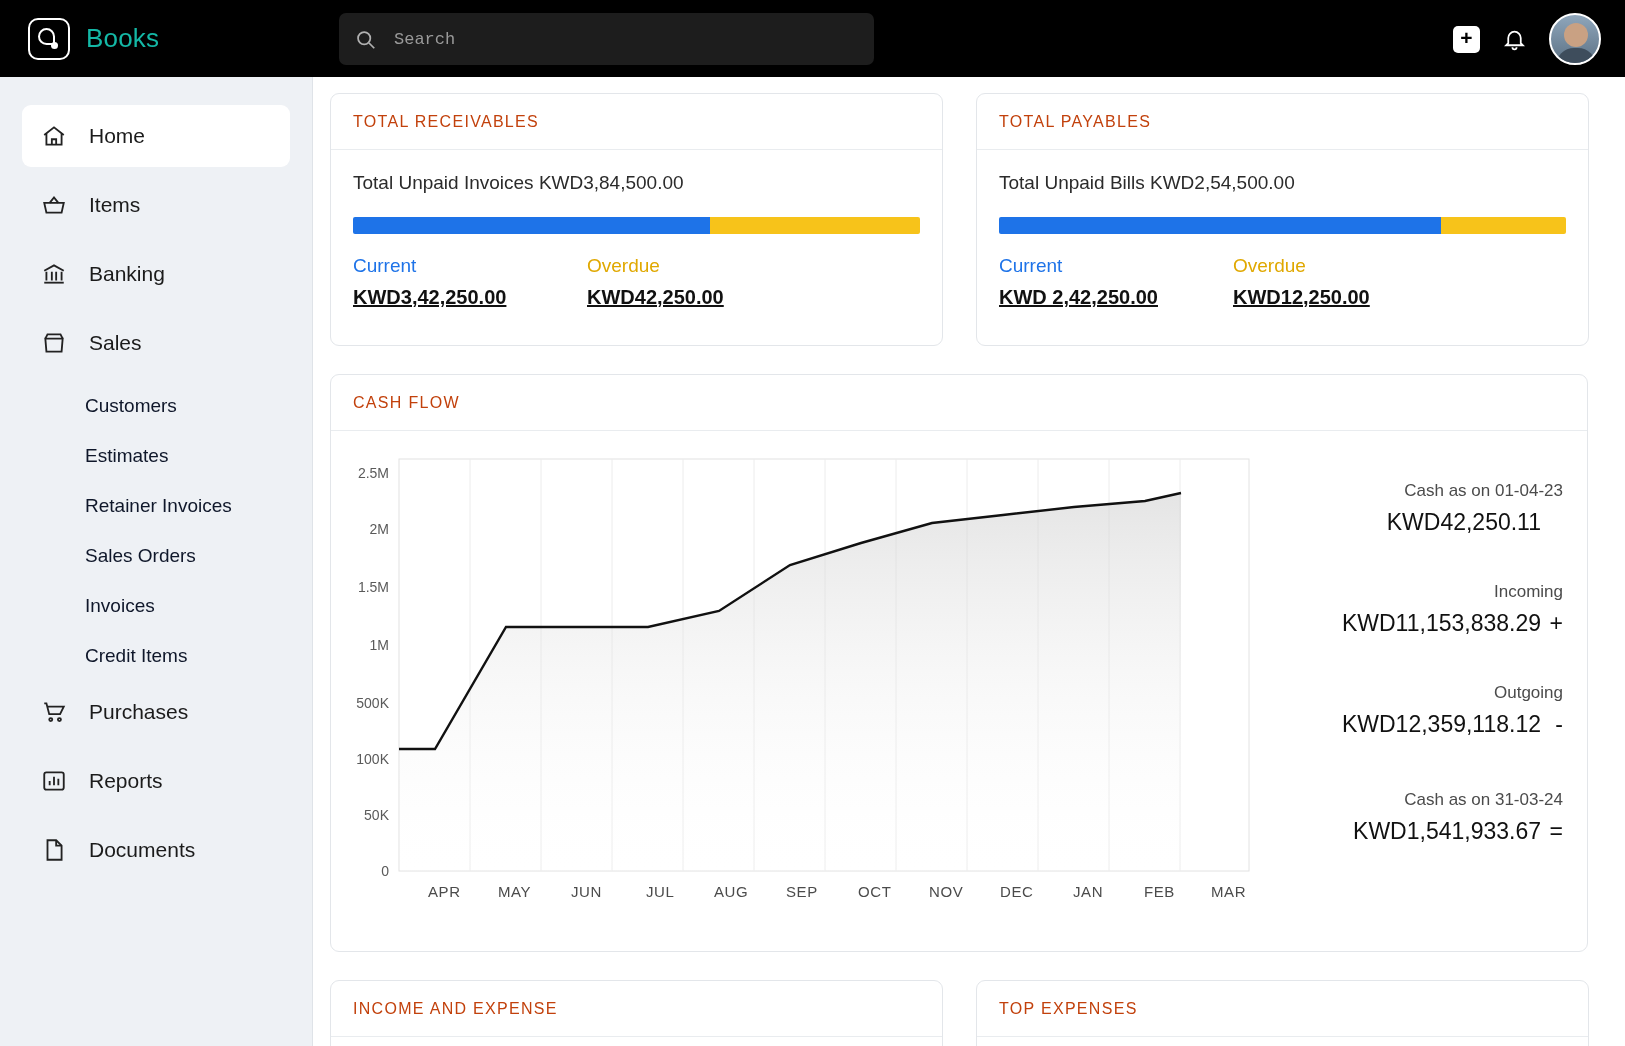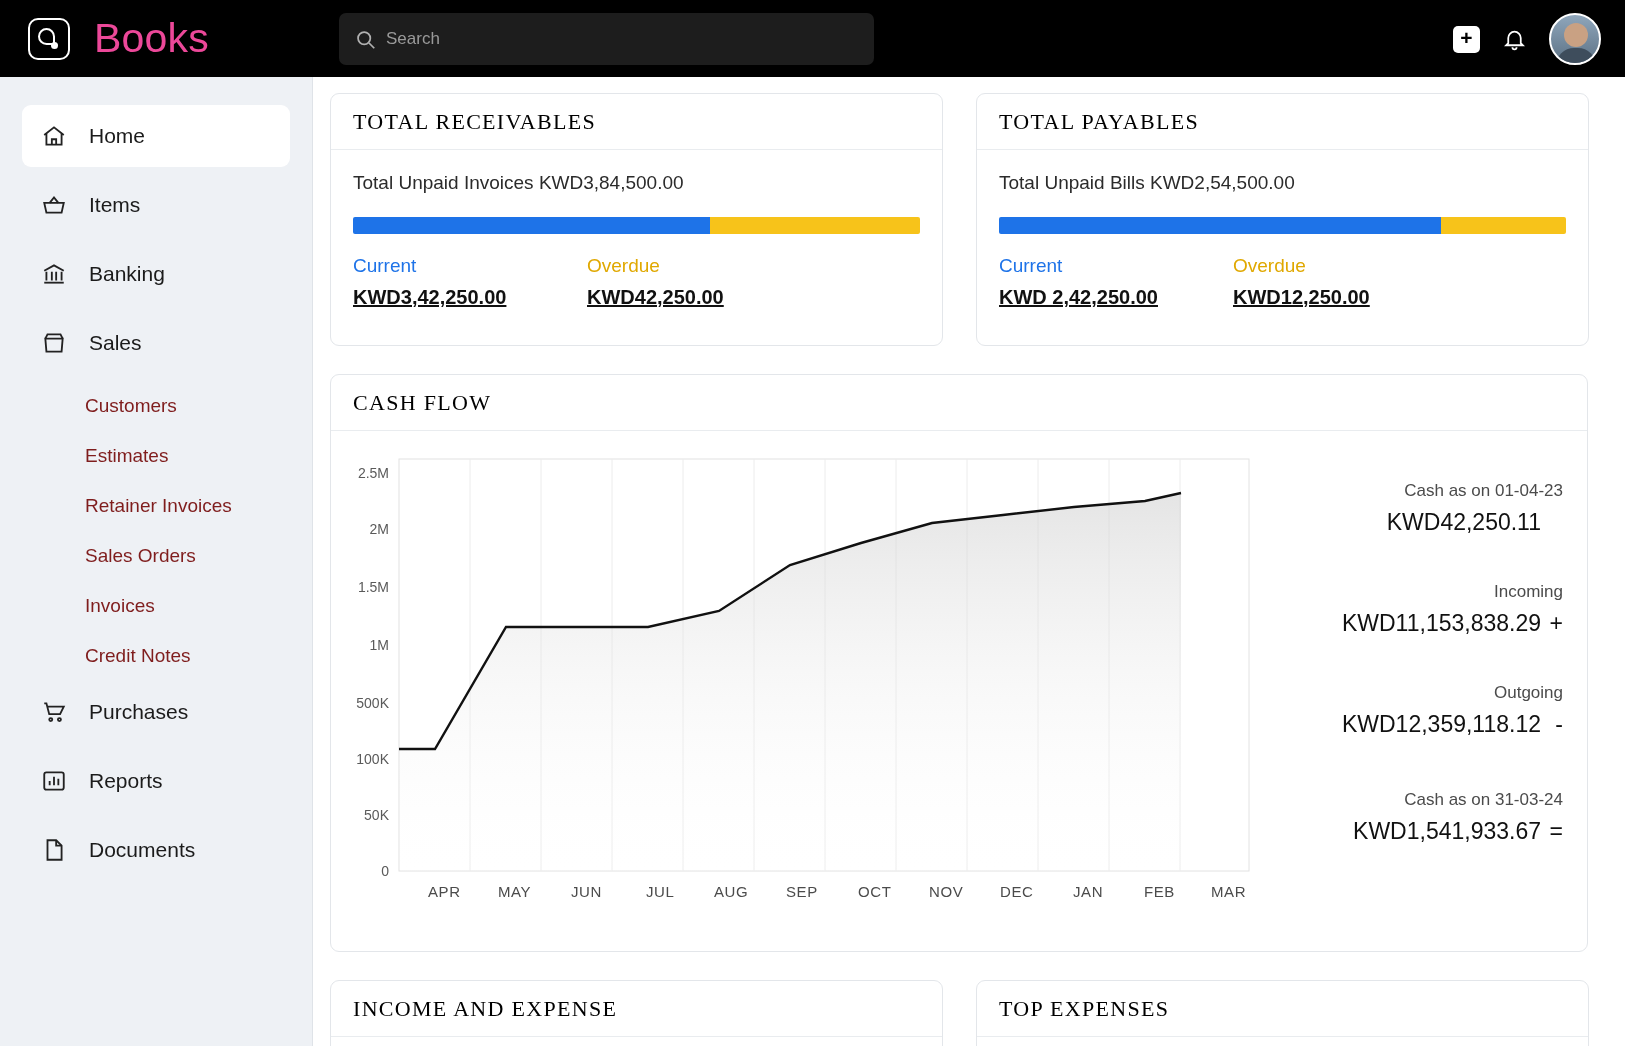--- a/index.html
+++ b/index.html
@@ -31,33 +31,33 @@
     content: ""; position: absolute;
     left: 8px; top: 8px; width: 13px; height: 13px;
     border: 2px solid #ffffff; border-radius: 50% 50% 0 50%;
   }
   .brand-logo::after {
     content: ""; position: absolute;
     left: 21px; top: 22px; width: 7px; height: 7px;
     background: #ffffff; border-radius: 50%;
   }
   .brand-title {
-    color: #ec4899; font-size: 41px; letter-spacing: .2px; margin-left: 8px;
+    color: #14b8a6; font-size: 26px; letter-spacing: .2px;
   }
   .searchbox {
     position: absolute; left: 339px; top: 13px;
     width: 535px; height: 52px;
     background: #1d1d1d; border-radius: 7px;
     display: flex; align-items: center; padding: 0 16px;
   }
   .search-input {
     background: transparent; border: none; outline: none;
     color: #d4d4d4; font-size: 17px;
-    font-family: Liberation Sans, sans-serif;
-    margin-left: 8px; width: 440px;
+    font-family: Liberation Mono, monospace;
+    margin-left: 16px; width: 440px;
   }
   .search-input::placeholder { color: #9a9a9a; }
   .top-right {
     position: absolute; right: 24px; top: 13px;
     display: flex; align-items: center; gap: 22px;
   }
   .icon-plus {
     width: 27px; height: 27px; border-radius: 5px;
     background: #ffffff; color: #000000;
     font-size: 21px; line-height: 24px; text-align: center;
@@ -90,21 +90,21 @@
   }
   .nav-item {
     display: flex; align-items: center; gap: 22px;
     height: 62px; margin: 0 22px 7px 22px;
     padding-left: 18px; border-radius: 9px;
     color: #1b1b1b; font-size: 21px; cursor: pointer;
   }
   .nav-item.active { background: #ffffff; }
   .nav-icon { width: 27px; height: 27px; color: #2c2c2c; display: flex; align-items: center; justify-content: center; }
   .sub-item {
-    font-size: 19px; color: #7f1d1d;
+    font-size: 19px; color: #0f172a;
     padding-left: 85px; height: 50px;
     display: flex; align-items: center; cursor: pointer;
   }
 
   
   .main {
     position: absolute; top: 77px; left: 313px;
     width: 1312px; height: 969px;
     background: #ffffff;
     padding: 16px 34px 0 17px;
@@ -112,21 +112,21 @@
   }
   .card {
     background: #ffffff;
     border: 1px solid #e3e6ea;
     border-radius: 9px;
   }
   .card-head {
     height: 56px; display: flex; align-items: center;
     padding: 0 22px;
     border-bottom: 1px solid #e9ecef;
-    color: #000000; font-size: 22px; letter-spacing: 1.3px; font-family: Liberation Serif, serif;
+    color: #c2410c; font-size: 16px; letter-spacing: 1.3px;
   }
   .row-cards { display: flex; gap: 33px; }
   .kpi { width: 613px; height: 253px; }
   .kpi-body { padding: 22px 22px 0 22px; }
   .kpi-sub { font-size: 19px; color: #2b2b2b; }
   .bar {
     margin-top: 23px; height: 17px; width: 100%;
     border-radius: 2px; overflow: hidden; display: flex;
   }
   .bar-blue { background: #1e73e8; height: 100%; }
@@ -235,21 +235,21 @@
   <div class="sub-item">
     <span>Retainer Invoices</span>
   </div>
   <div class="sub-item">
     <span>Sales Orders</span>
   </div>
   <div class="sub-item">
     <span>Invoices</span>
   </div>
   <div class="sub-item">
-    <span>Credit Notes</span>
+    <span>Credit Items</span>
   </div>
 
   <div class="nav-item">
     <span class="nav-icon">
       <svg width="26" height="26" viewBox="0 0 24 24" fill="none" stroke="#222" stroke-width="1.7">
         <path d="M3 4h2l2.6 10h10L21 7H6"></path>
           <circle cx="9" cy="19" r="1.4"></circle>
           <circle cx="17" cy="19" r="1.4"></circle>
       </svg>
     </span>

